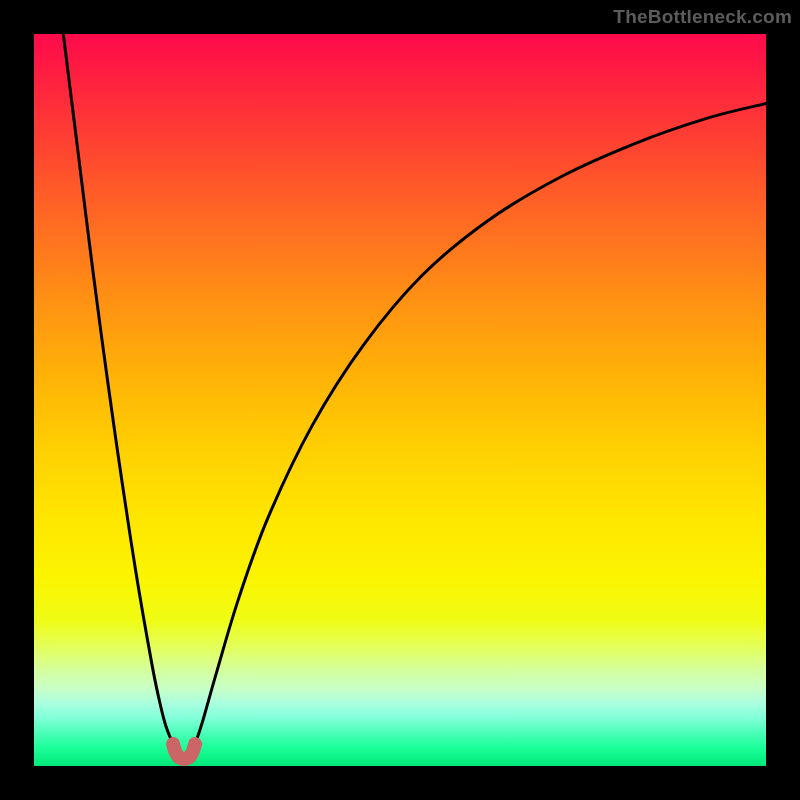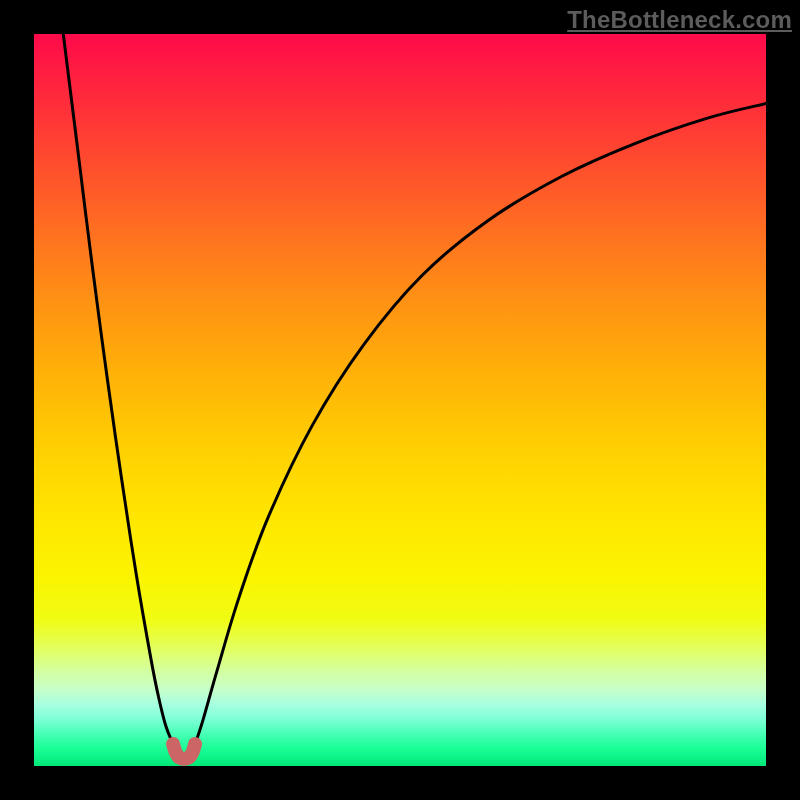--- a/index.html
+++ b/index.html
@@ -58,25 +58,24 @@
     left: 0;
     top: 0;
     width: 732px;
     height: 732px;
   }
   .watermark {
     position: absolute;
     top: 6px;
     right: 8px;
     font-family: Arial, Helvetica, sans-serif;
-    font-size: 24px;
+    font-size: 19px;
     font-weight: 600;
     color: #5c5c5c;
     letter-spacing: 0.2px;
-    text-decoration: underline;
   }
 </style>
 </head>
 <body>
 
 <div class="frame">
 
   <div class="watermark">TheBottleneck.com</div>
 
   <div class="plot-area">

